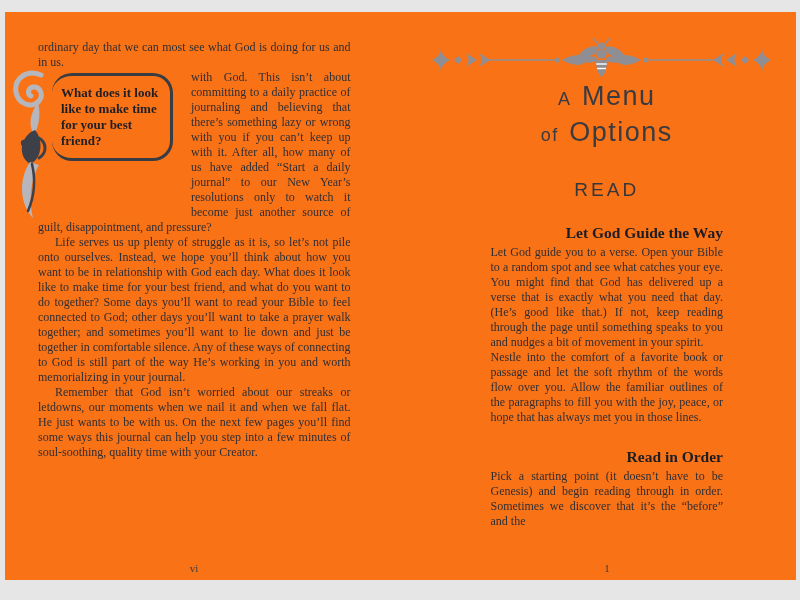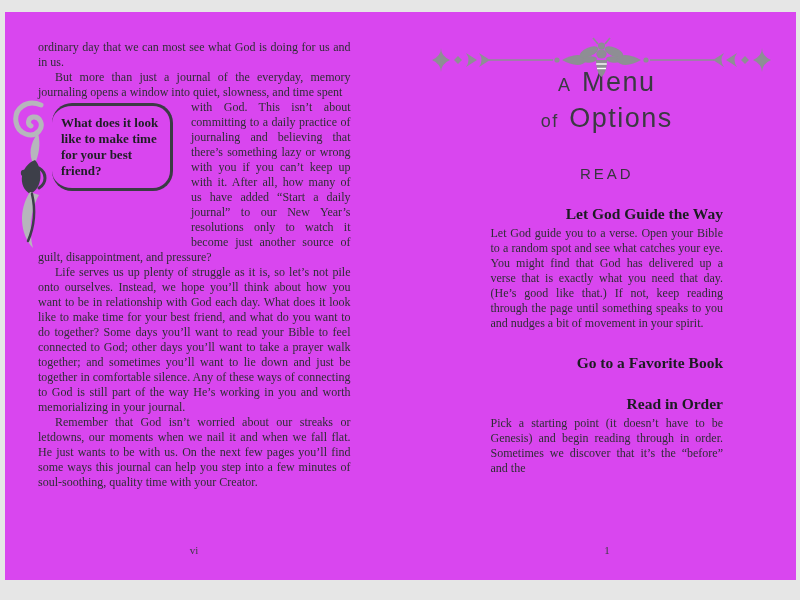--- a/index.html
+++ b/index.html
@@ -4,21 +4,21 @@
 <style>
   html,body{margin:0;padding:0;}
   body{
     width:800px;height:600px;position:relative;overflow:hidden;
     background:#e6e6e6;
     font-family:"Liberation Serif", serif;
     color:#2e2e34;
   }
   .spread{
     position:absolute;left:5px;top:12px;width:791px;height:568px;
-    background:#d946ef;display:flex;
+    background:#f97316;display:flex;
   }
   .page{position:relative;box-sizing:border-box;width:50%;height:100%;}
 
   
   .page-left{padding:28px 50px 0 33px;}
   .body-text{
     font-size:12px;line-height:15px;text-align:justify;margin:0;
     color:#2e2e34;
   }
   .indent{text-indent:17px;}
@@ -36,69 +36,68 @@
   }
   .callout-text{
     font-weight:bold;font-size:13px;line-height:16px;color:#1e1e24;
     width:100px;
   }
   .flourish{
     position:absolute;left:-44px;top:-4px;width:50px;height:150px;
   }
 
   
-  .page-right{padding:54px 73px 0 90px;}
+  .page-right{padding:68px 73px 0 90px;}
   .ornament{
     position:absolute;left:28px;top:24px;width:345px;height:44px;
   }
   .chapter-title{
     margin:0;text-align:center;font-family:"Liberation Sans", sans-serif;
     font-weight:300;color:#3a3a41;letter-spacing:1.5px;
   }
   .t-line{display:block;}
   .t-line1{line-height:28px;}
   .t-line2{line-height:34px;}
   .t-small{font-size:18px;}
   .t-large{font-size:27px;}
   .subtitle{
     margin-top:9px;text-align:center;
     font-family:"Liberation Sans", sans-serif;
     font-size:14px;color:#333338;letter-spacing:0.3px;
   }
   .section-head{
     margin-top:27px;text-align:center;
     font-family:"Liberation Sans", sans-serif;
-    font-size:15px;letter-spacing:3px;color:#36363c;
+    font-size:19px;letter-spacing:3px;color:#36363c;
   }
   .entry-heading{
     margin:23px 0 3px 0;text-align:right;
     font-weight:bold;font-size:15.5px;color:#1c1c22;
   }
   .entry-body{
     margin:0;font-size:12px;line-height:15px;text-align:justify;color:#2e2e34;
   }
 
   
   .page-num{
-    position:absolute;bottom:24px;font-size:11px;color:#3c3c42;
+    position:absolute;bottom:6px;font-size:11px;color:#3c3c42;
     text-align:center;
   }
   .page-num-left{left:33px;width:312px;}
   .page-num-right{left:90px;width:233px;}
 </style>
 </head>
 <body>
 
 <div class="spread">
 
   <div class="page page-left">
 
     <p class="body-text">ordinary day that we can most see what God is doing for us and in us.</p>
 
-    <p class="body-text indent">But more than just a journal of the everyday, memory journaling opens a window into quiet, slowness, and time spent</p>
 
     <div class="wrap-zone">
       <div class="callout-float">
 
         <svg class="flourish" viewBox="0 0 50 150">
           <path d="M33 6 C18 0 6 10 8 23 C10 35 24 40 31 32 C36 26 32 17 25 18 C20 19 19 25 23 27" fill="none" stroke="#b6b6bc" stroke-width="5" stroke-linecap="round"></path>
           <path d="M30 34 C22 44 20 56 26 66 C31 57 33 45 30 34 Z" fill="#b6b6bc"></path>
           <path d="M27 61 C12 67 9 87 22 95 C35 89 35 70 27 61 Z" fill="#3d3f49"></path>
           <circle cx="16" cy="74" r="3.2" fill="#3d3f49"></circle>
           <path d="M31 69 C39 74 39 84 31 89" fill="none" stroke="#3d3f49" stroke-width="3" stroke-linecap="round"></path>
@@ -175,21 +174,21 @@
 
 
     <div class="section-head">READ</div>
 
     <div>
       <h2 class="entry-heading">Let God Guide the Way</h2>
       <p class="entry-body">Let God guide you to a verse. Open your Bible to a random spot and see what catches your eye. You might find that God has delivered up a verse that is exactly what you need that day. (He’s good like that.) If not, keep reading through the page until something speaks to you and nudges a bit of movement in your spirit.</p>
     </div>
 
     <div>
-      <h2 class="entry-heading">Go to a Favorite Book</h2>
+      <p class="entry-body">Nestle into the comfort of a favorite book or passage and let the soft rhythm of the words flow over you. Allow the familiar outlines of the paragraphs to fill you with the joy, peace, or hope that has always met you in those lines.</p>
     </div>
 
     <div>
       <h2 class="entry-heading">Read in Order</h2>
       <p class="entry-body">Pick a starting point (it doesn’t have to be Genesis) and begin reading through in order. Sometimes we discover that it’s the “before” and the</p>
     </div>
 
     <div class="page-num page-num-right">1</div>
   </div>
 

